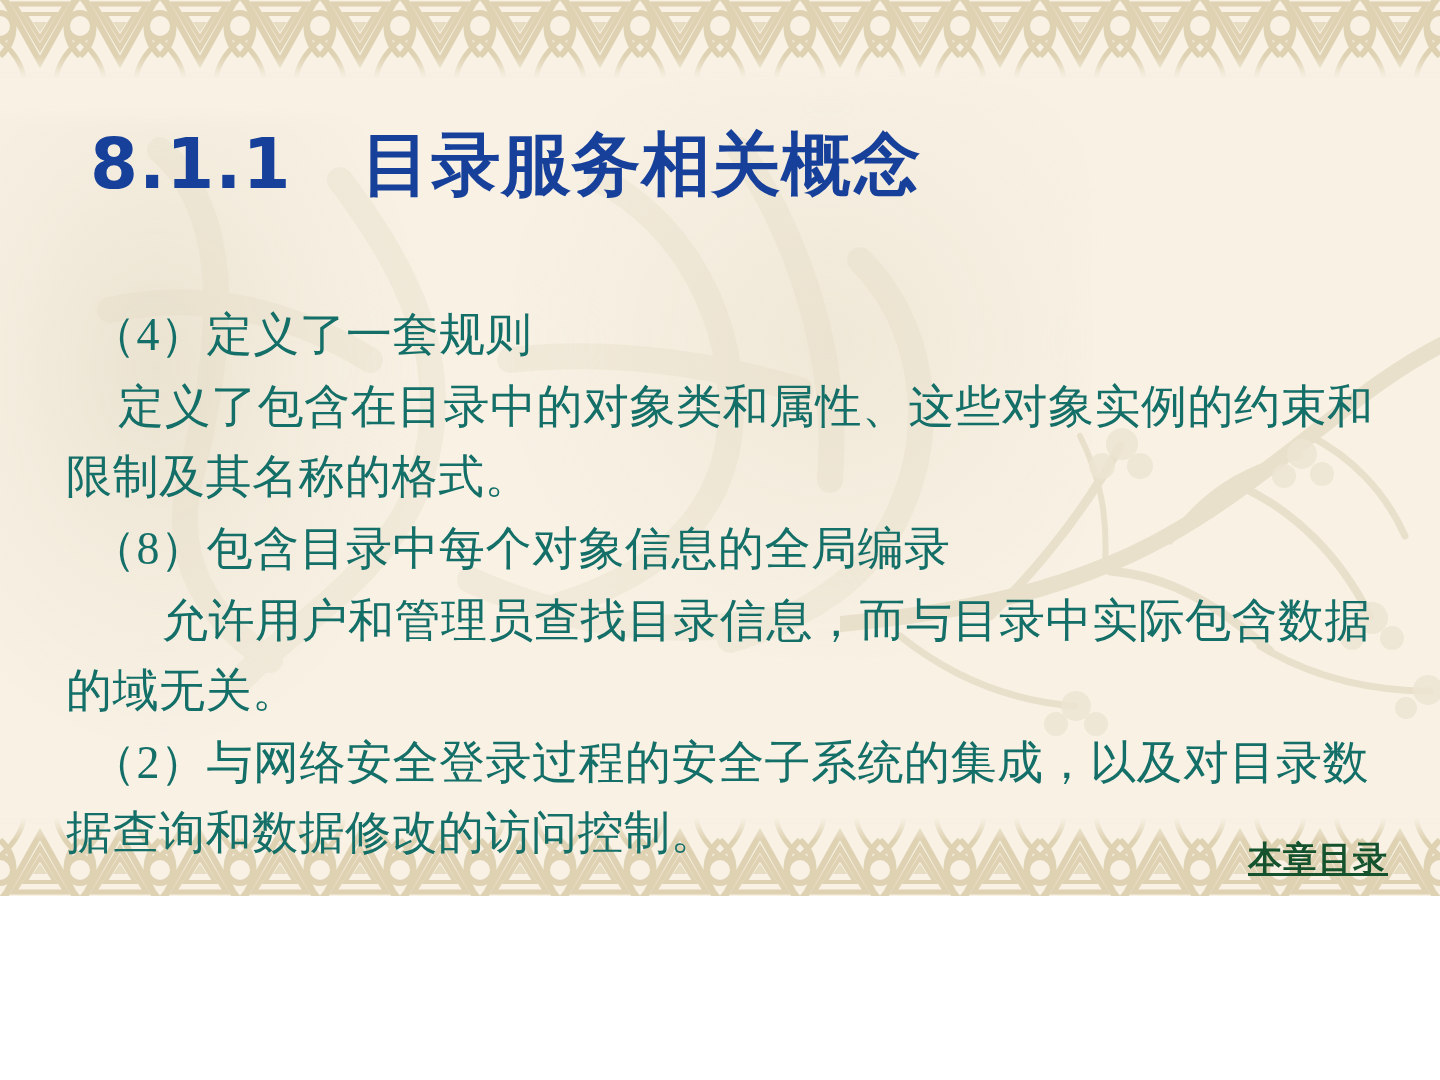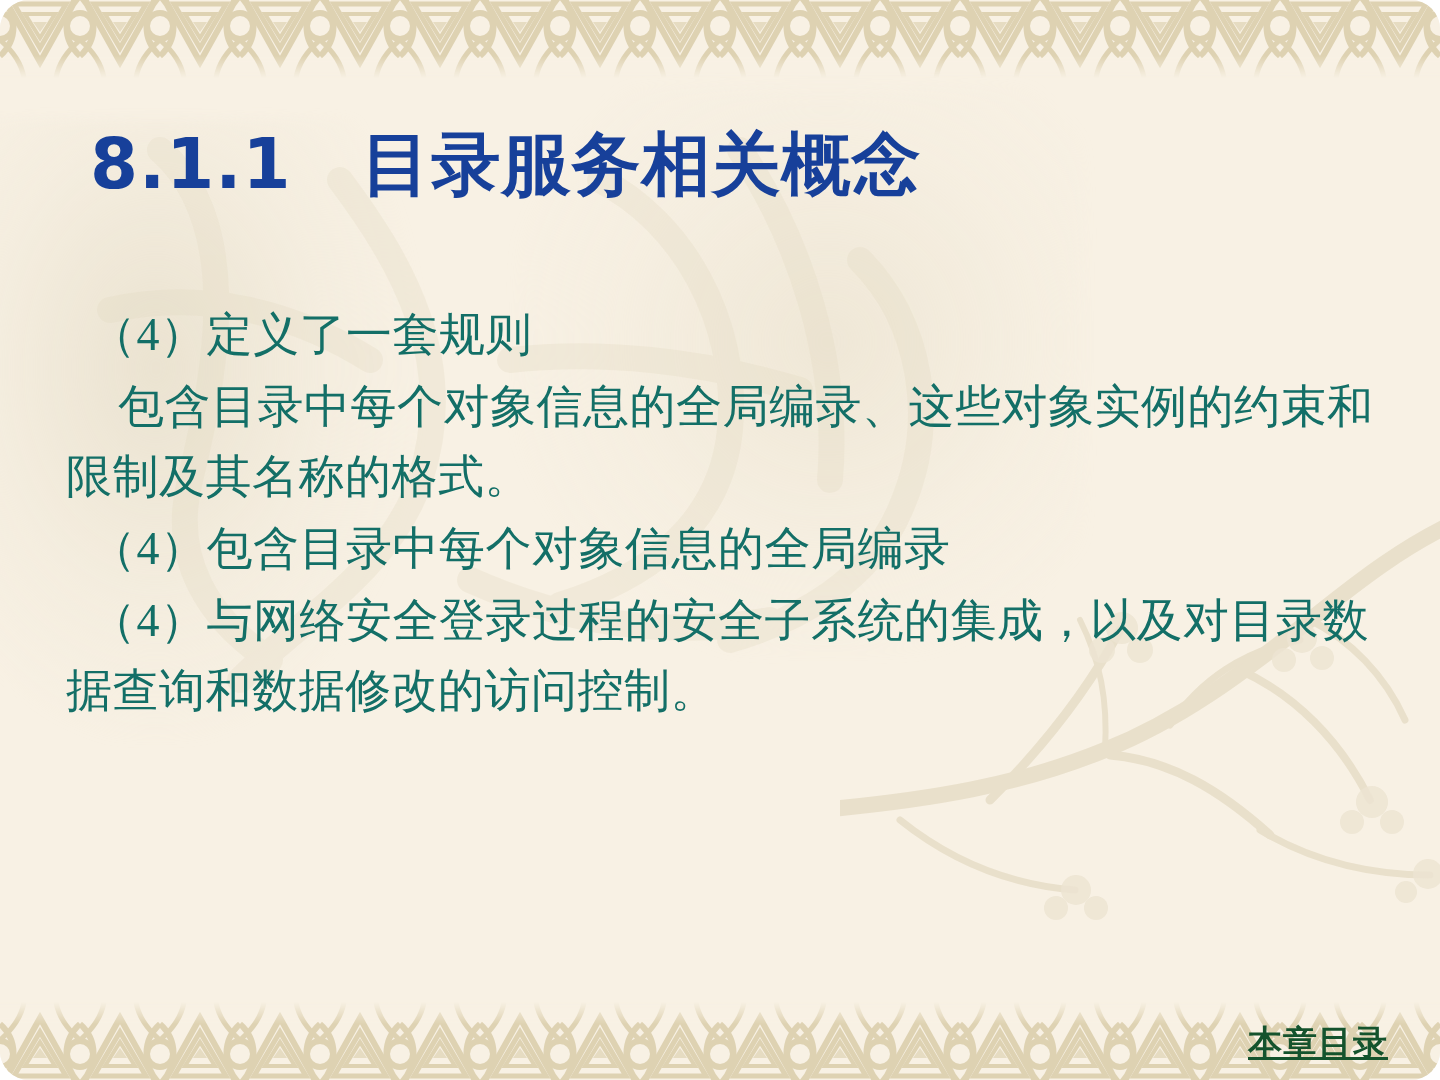--- a/index.html
+++ b/index.html
@@ -9,24 +9,23 @@
   body {
     width: 1440px;
     height: 1080px;
     overflow: hidden;
     font-family: "Liberation Serif", "DejaVu Serif", serif;
   }
 
   #slide {
     position: relative;
     width: 1440px;
-    height: 1080px;
+    height: 896px;
     background: #f8f1e4;
     overflow: hidden;
-    border-radius: 29px;
   }
 
   
   .wm {
     position: absolute;
     pointer-events: none;
   }
   .wm-calligraphy {
     left: 40px;
     top: 60px;
@@ -226,20 +225,21 @@
         <rect x="0" y="0" width="1440" height="78" fill="url(#fade-bottom)"></rect>
       </mask>
     </defs>
     <rect x="0" y="0" width="1440" height="78" fill="url(#knot-bottom)" mask="url(#mask-bottom)"></rect>
   </svg>
 
   <div id="title">8.1.1　目录服务相关概念</div>
 
   <div id="body-text">
     <p class="para indent-1">（4）定义了一套规则</p>
-    <p class="para indent-2">包含目录中每个对象信息的全局编录、这些对象实例的约束和限制及其名称的格式。</p>
-    <p class="para indent-1">（4）包含目录中每个对象信息的全局编录</p>
-    <p class="para indent-1">（4）与网络安全登录过程的安全子系统的集成，以及对目录数据查询和数据修改的访问控制。</p>
+    <p class="para indent-2">定义了包含在目录中的对象类和属性、这些对象实例的约束和限制及其名称的格式。</p>
+    <p class="para indent-1">（8）包含目录中每个对象信息的全局编录</p>
+    <p class="para indent-3">允许用户和管理员查找目录信息，而与目录中实际包含数据的域无关。</p>
+    <p class="para indent-1">（2）与网络安全登录过程的安全子系统的集成，以及对目录数据查询和数据修改的访问控制。</p>
   </div>
 
   <a id="chapter-toc-link" href="#">本章目录</a>
 
 </div>
 
 </body></html>

